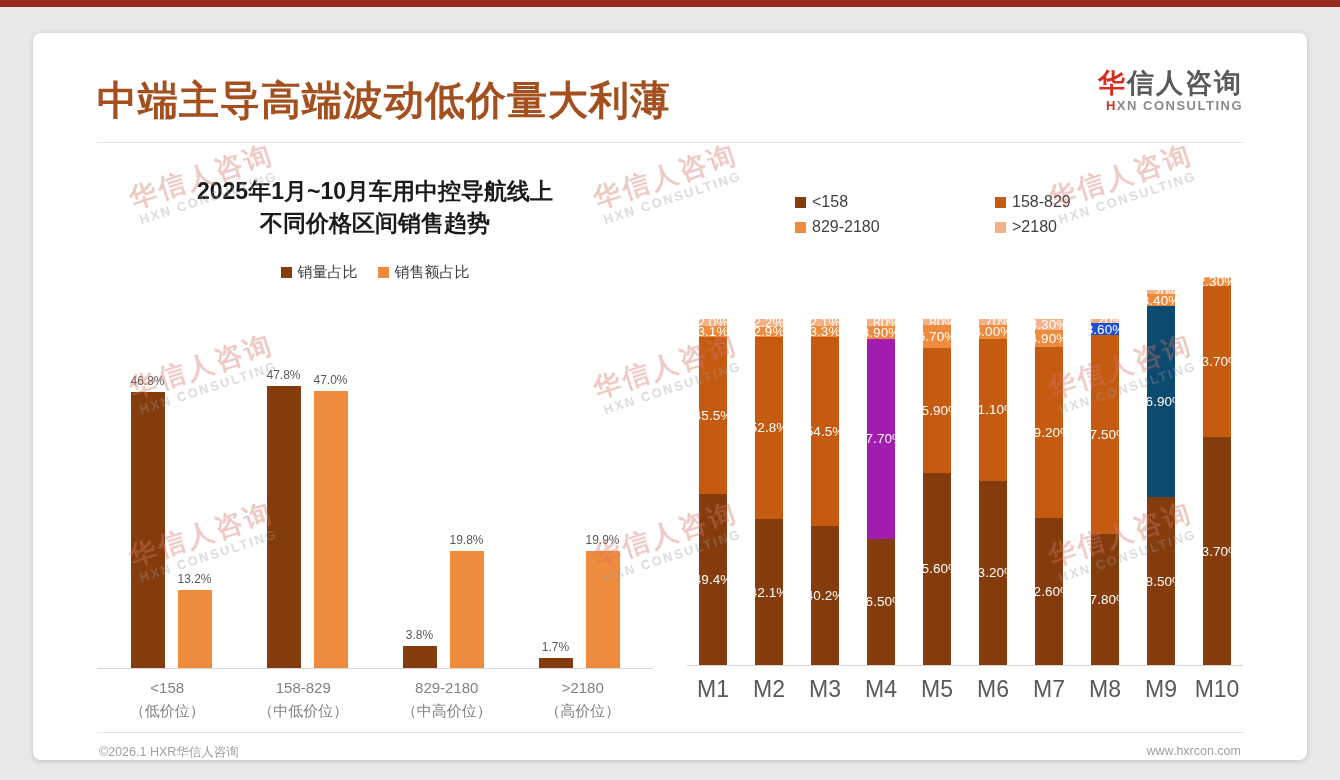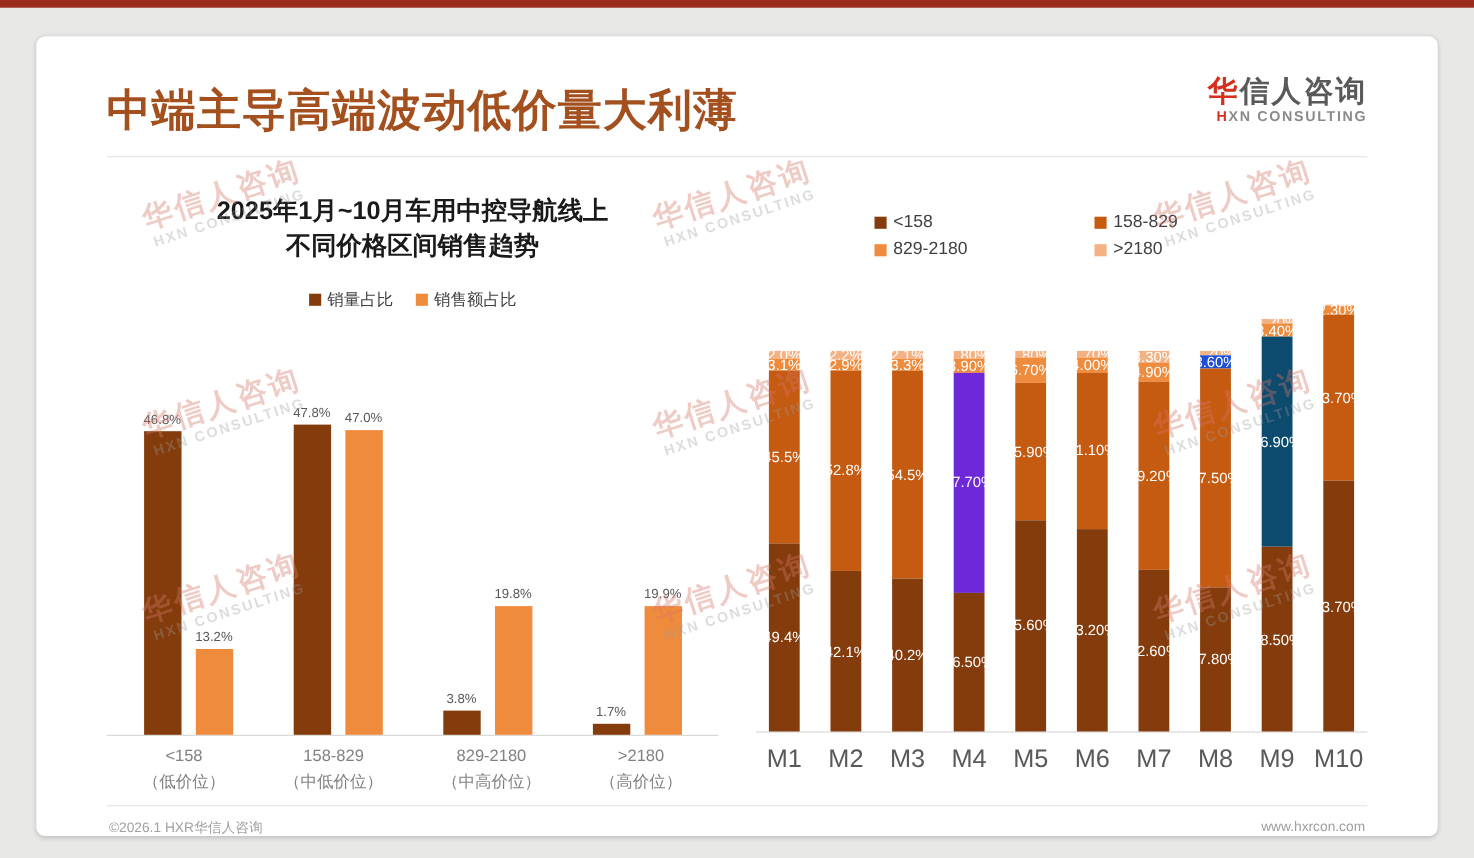--- a/index.html
+++ b/index.html
@@ -241,21 +241,21 @@
               <span class="seg-label">40.2%</span>
             </div>
           </div>
           <div class="stack-col">
             <div class="seg" style="height: 6.2px; background: rgb(244, 177, 131);">
               <span class="seg-label">1.80%</span>
             </div>
             <div class="seg" style="height: 13.5px; background: rgb(239, 139, 61);">
               <span class="seg-label">3.90%</span>
             </div>
-            <div class="seg" style="height: 199.6px; background: #6d28d9;">
+            <div class="seg" style="height: 199.6px; background: #a21caf;">
               <span class="seg-label">57.70%</span>
             </div>
             <div class="seg" style="height: 126.3px; background: rgb(132, 60, 12);">
               <span class="seg-label">36.50%</span>
             </div>
           </div>
           <div class="stack-col">
             <div class="seg" style="height: 6.2px; background: rgb(244, 177, 131);">
               <span class="seg-label">1.80%</span>
             </div>

